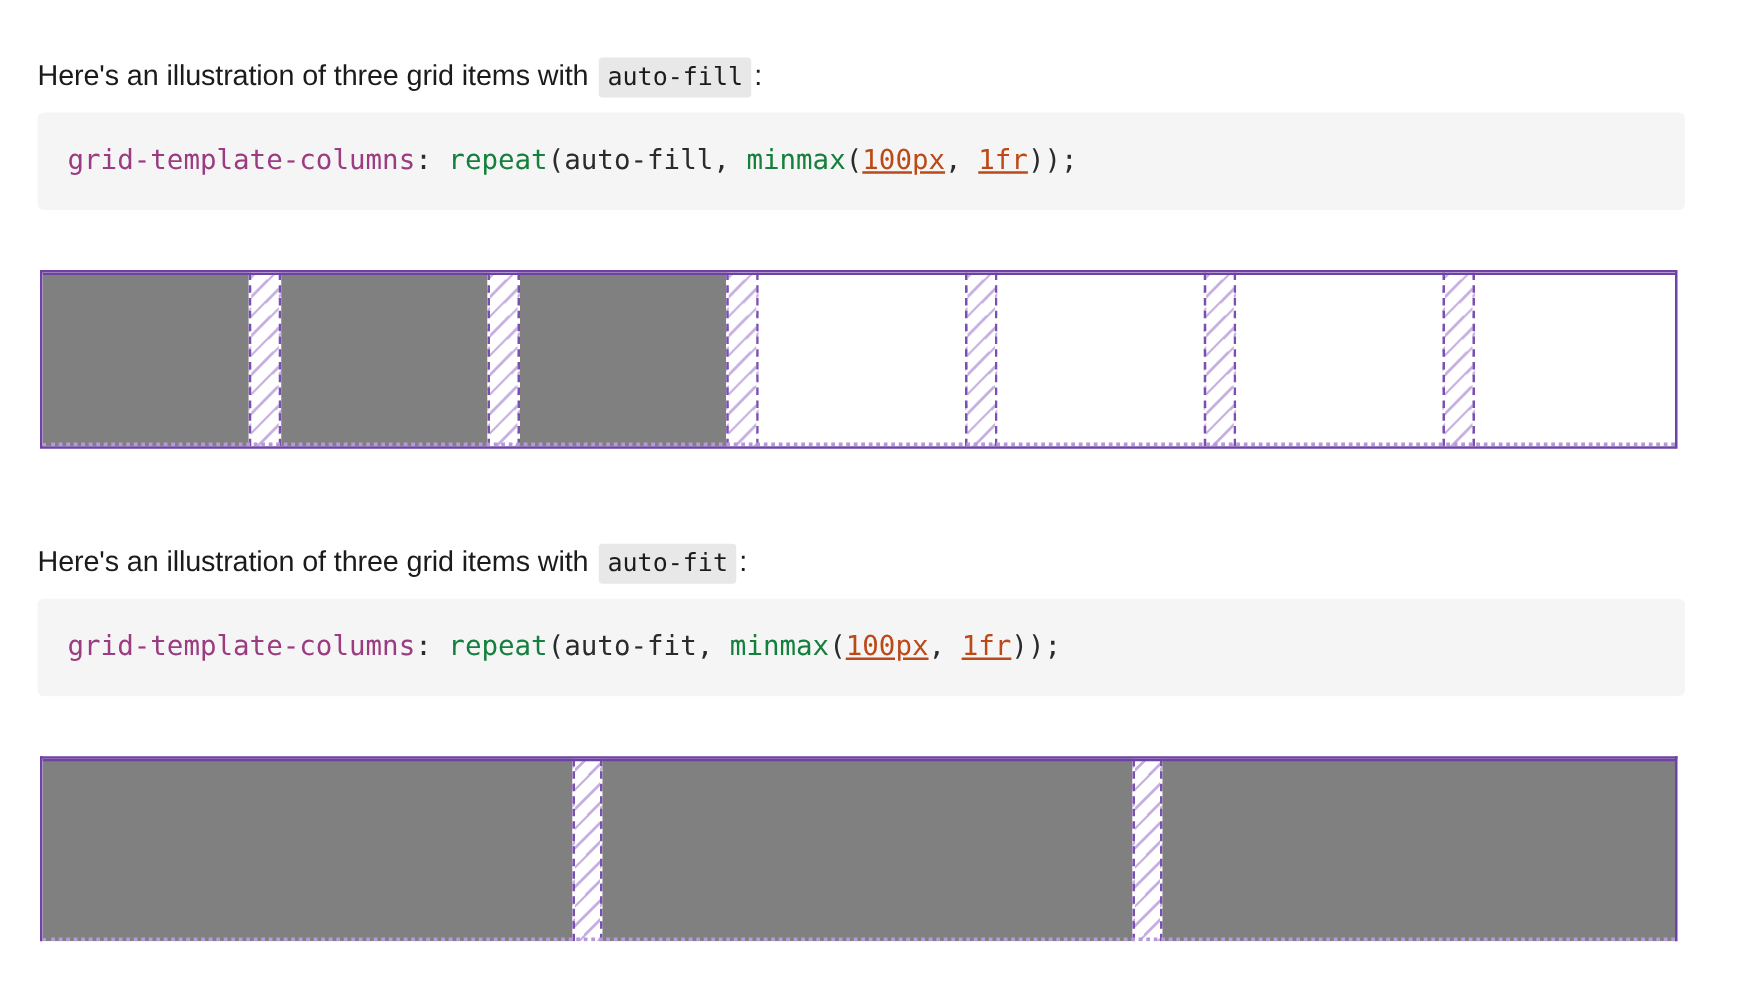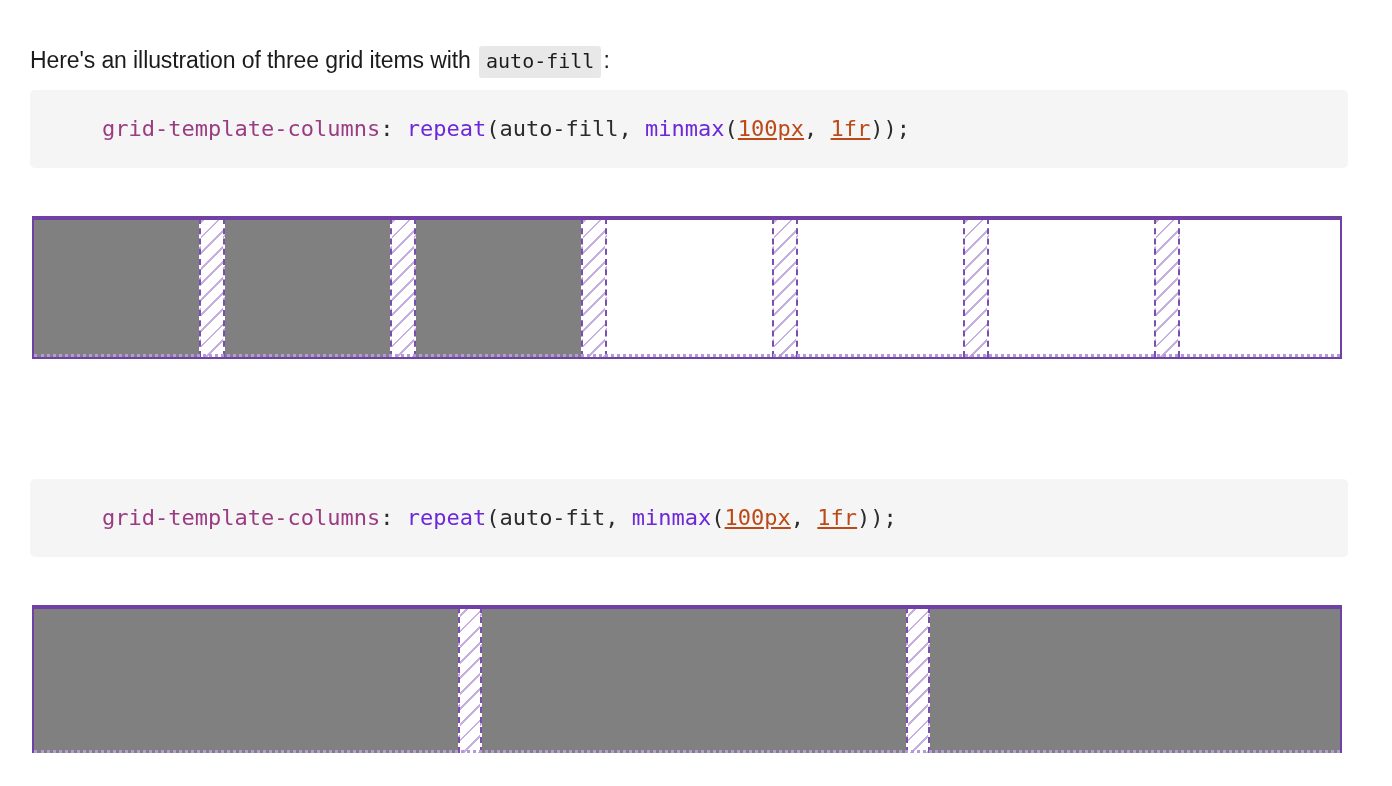--- a/index.html
+++ b/index.html
@@ -50,22 +50,22 @@
     box-sizing: border-box;
     background: #f5f5f5;
     border-radius: 5px;
     padding: 24px 24px;
     font-family: "DejaVu Sans Mono", "Liberation Mono", monospace;
     font-size: 22px;
     line-height: 30px;
     white-space: pre;
     color: #2b2b2b;
   }
-  .tok-prop   { color: #9b3c82; margin-left: 48px; }
-  .tok-fn     { color: #6d28d9; }
+  .tok-prop   { color: #9b3c82; }
+  .tok-fn     { color: #15803d; }
   .tok-num    { color: #bc4a18; text-decoration: underline; }
   .tok-punct  { color: #2b2b2b; }
   .tok-plain  { color: #2b2b2b; }
 
   
   .grid-illo {
     position: absolute;
     left: 32px;
     box-sizing: border-box;
     border: 2px solid #6f41a5;
@@ -157,20 +157,24 @@
       <div class="track empty" style="width:165px;"></div>
       <div class="gap" style="width:26px;"></div>
       <div class="track empty" style="width:165px;"></div>
       <div class="gap" style="width:26px;"></div>
       <div class="track empty" style="width:165px;"></div>
     </div>
     <div class="top-rule"></div>
     <div class="bottom-dotted"></div>
   </div>
 
+  <p class="prose" style="top:411px;">
+    <span>Here's an illustration of three grid items with</span>
+    <code class="inline-code">auto-fit</code><span>:</span>
+  </p>
 
   <div class="codeblock" style="top:479px;"><span class="tok-prop">grid-template-columns</span><span class="tok-punct">: </span><span class="tok-fn">repeat</span><span class="tok-punct">(</span><span class="tok-plain">auto-fit</span><span class="tok-punct">, </span><span class="tok-fn">minmax</span><span class="tok-punct">(</span><span class="tok-num">100px</span><span class="tok-punct">, </span><span class="tok-num">1fr</span><span class="tok-punct">));</span></div>
 
   <div class="grid-illo clipped-bottom" id="illo-1" style="top:605px; width:1310px; height:148px;">
     <div class="tracks">
       <div class="track filled" style="width:424px;"></div>
       <div class="gap" style="width:24px;"></div>
       <div class="track filled" style="width:424px;"></div>
       <div class="gap" style="width:24px;"></div>
       <div class="track filled" style="width:414px;"></div>

